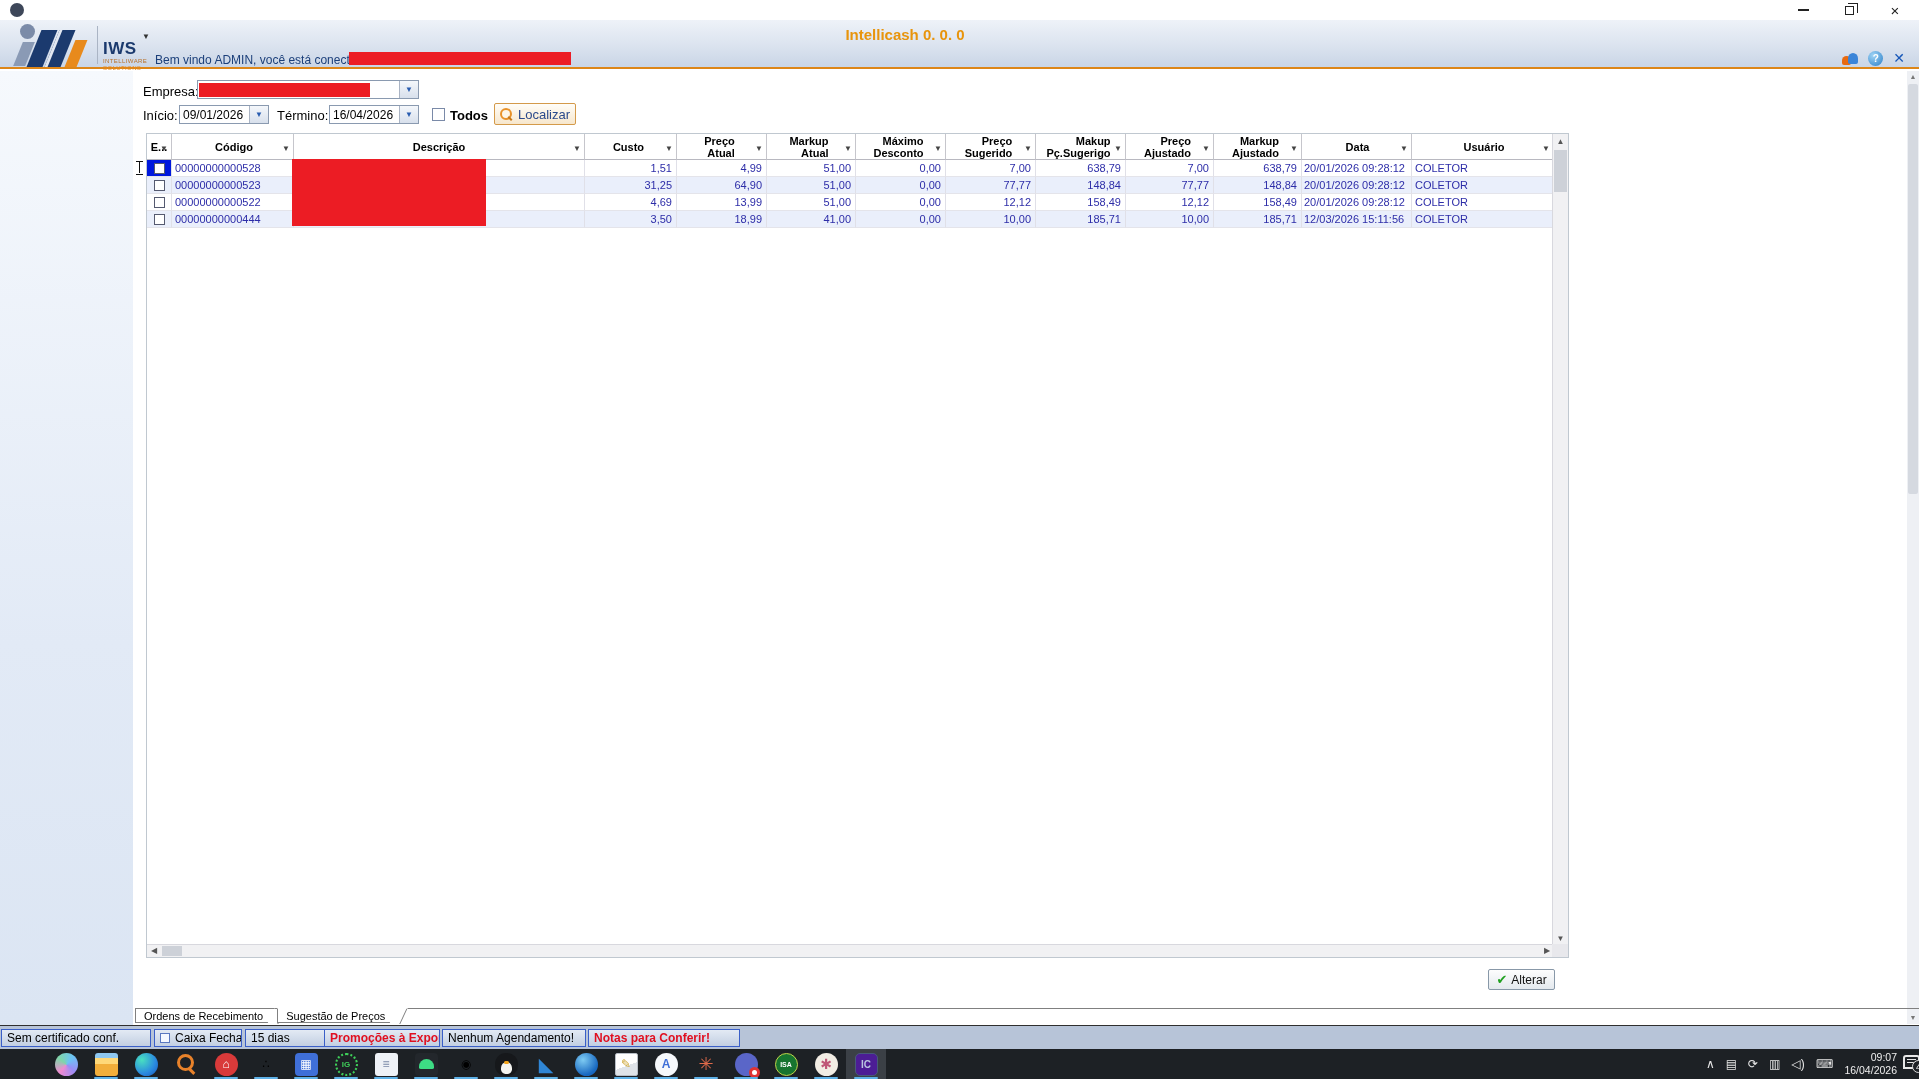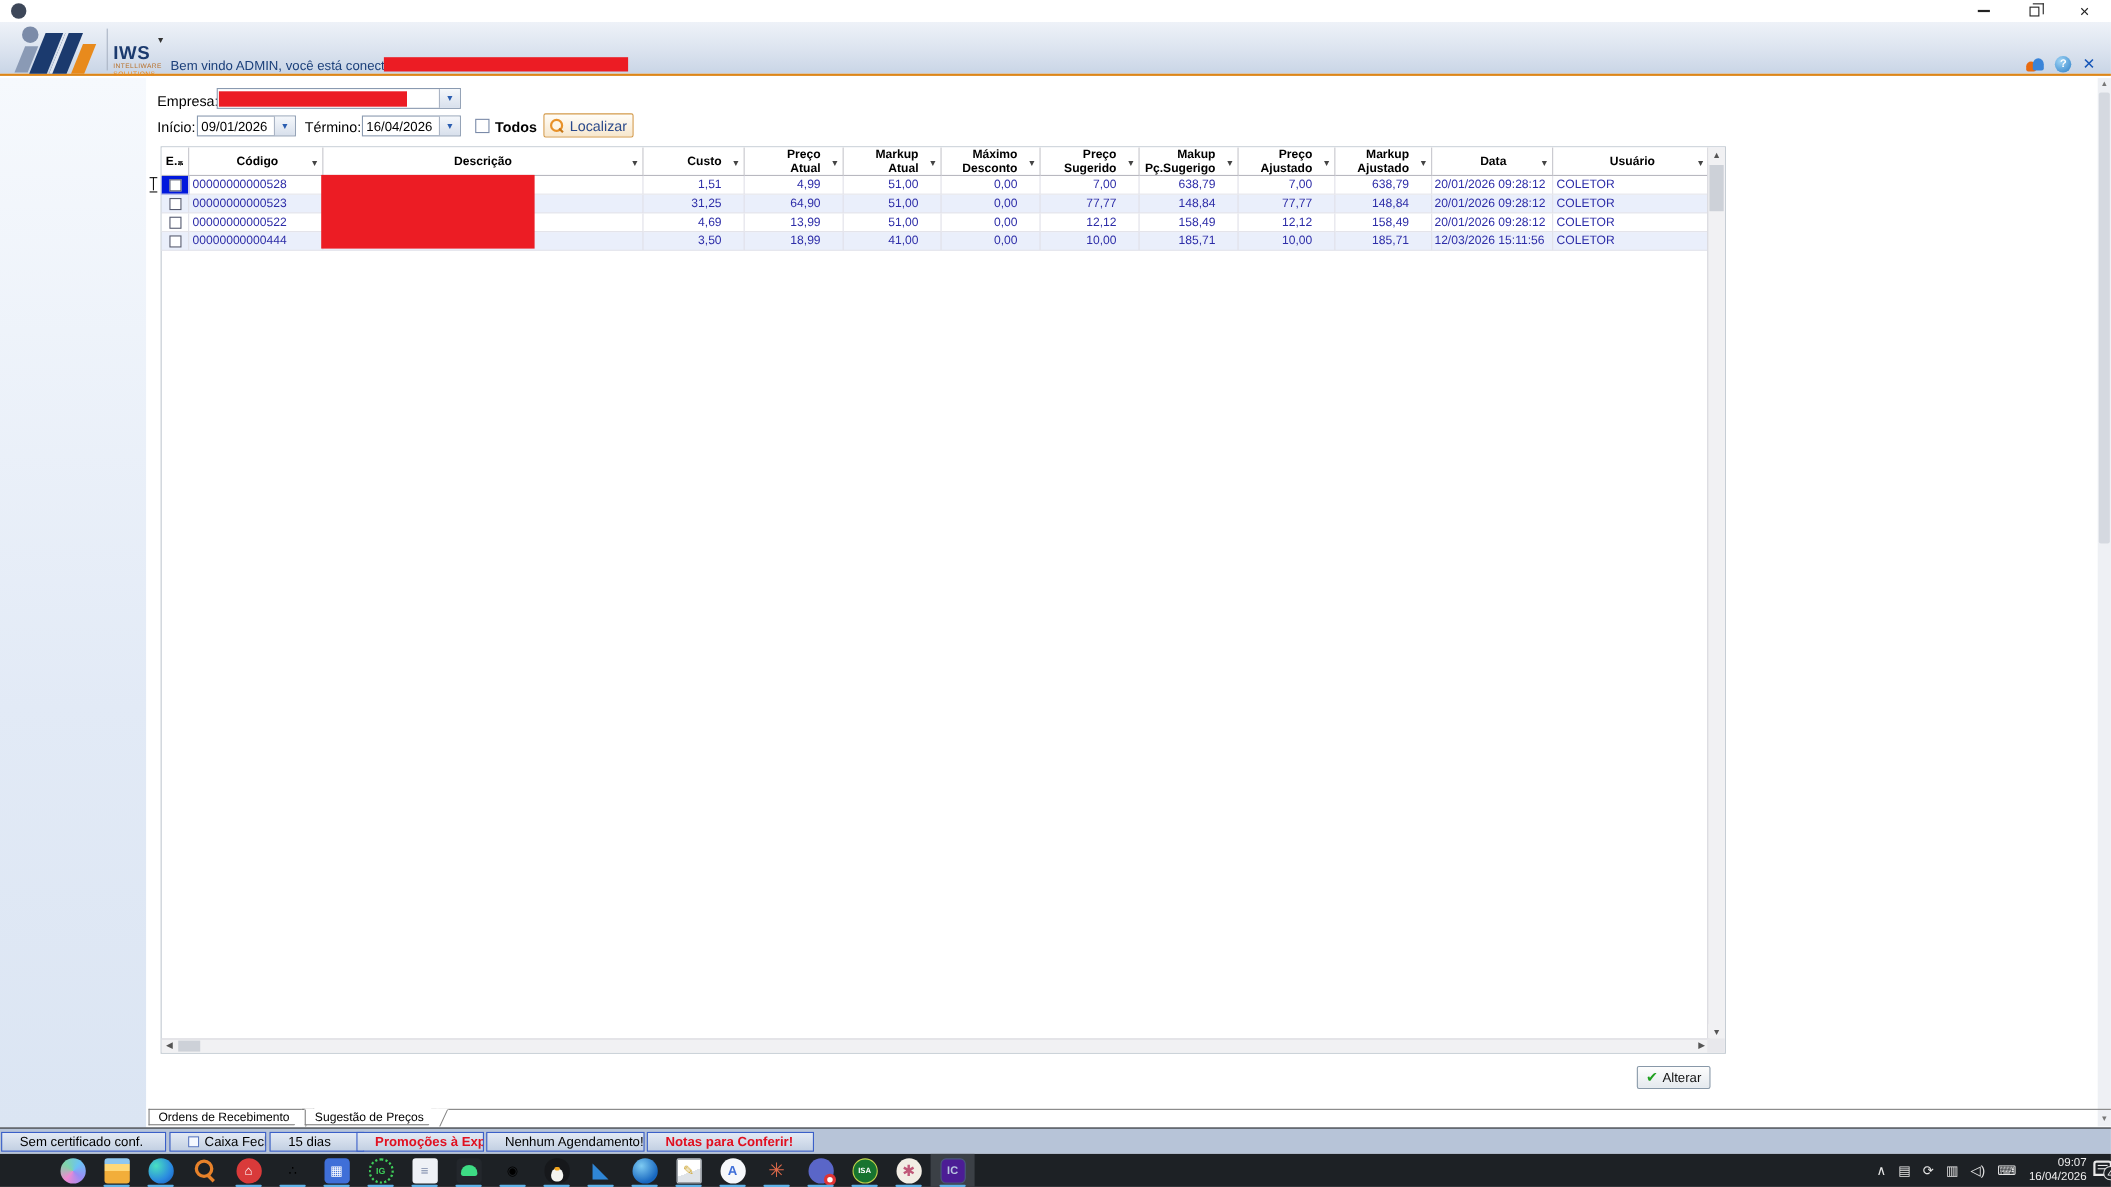--- a/index.html
+++ b/index.html
@@ -69,21 +69,21 @@
   .grid { position:absolute; left:146px; top:133px; width:1423px; height:825px; border:1px solid #c0c8d0; background:#fff; }
   .grid-header { position:absolute; left:0; top:0; height:26px; display:flex; background:#fff; }
   .gh-cell { position:relative; height:26px; border-right:1px solid #c6c6cc; border-bottom:1px solid #b8b8c0; display:flex; align-items:center; justify-content:center; text-align:center; font-size:11px; font-weight:bold; color:#000; line-height:12px; }
   .gh-caret { position:absolute; right:3px; top:9px; font-size:8px; color:#444; font-weight:normal; }
   .grid-body { position:absolute; left:0; top:26px; }
   .grid-row { display:flex; height:17px; background:#fff; }
   .grid-row.alt { background:#eaeffb; }
   .gr-cell { height:17px; border-right:1px solid #e0e0e8; border-bottom:1px solid #e4e4ea; font-size:11px; color:#2d2da8; line-height:16px; overflow:hidden; white-space:nowrap; }
   .c0{width:25px}.c1{width:122px;padding-left:3px}.c2{width:291px}
   .c3{width:92px}.c4{width:90px}.c5{width:89px}.c6{width:90px}.c7{width:90px}.c8{width:90px}.c9{width:88px}.c10{width:88px}
-  .c3,.c4,.c5,.c6,.c7,.c8,.c9,.c10 { text-align:right; padding-right:20px;justify-content:flex-end; }
+  .c3,.c4,.c5,.c6,.c7,.c8,.c9,.c10 { text-align:right; padding-right:4px; }
   .c11{width:110px;padding-left:2px}.c12{width:142px;padding-left:3px}
   .selcell { display:flex; align-items:center; justify-content:center; }
   .selcell.selected { background:#0018dd; }
   .row-cb { width:11px; height:11px; background:#fff; border:1px solid #555a70; }
   .gv-scroll { position:absolute; right:0; top:0; width:16px; height:812px; background:#f1f1f3; border-left:1px solid #d8d8de; }
   .gv-scroll .arr, .gh-scroll .arr { color:#555; font-size:8px; text-align:center; }
   .gv-up { position:absolute; top:0; left:0; width:15px; height:15px; line-height:15px; background:#f1f1f3; }
   .gv-dn { position:absolute; bottom:0; left:0; width:15px; height:15px; line-height:15px; background:#f1f1f3; }
   .gv-thumb { position:absolute; left:1px; top:16px; width:13px; height:42px; background:#cdd1d8; }
   .gh-scroll { position:absolute; left:0; bottom:0; width:1407px; height:13px; background:#f1f1f3; border-top:1px solid #d8d8de; }
@@ -112,21 +112,21 @@
      border:1px solid #808080; border-right:none; }
   .tab:after { content:""; position:absolute; right:-5px; top:-1px; width:10px; height:15px; background:#fff;
      border-right:1px solid #808080; border-top:1px solid #808080; transform:skewX(-25deg); }
   .tab.active { border-top:1px solid #fff; z-index:2; }
   .tab.active:after { border-top:1px solid #fff; }
   .tabs-line { position:absolute; left:392px; top:1008px; width:1527px; height:1px; background:#808080; }
 
   
   .statusbar { position:absolute; left:0; top:1025px; width:1919px; height:24px; background:#b7c4d8; border-top:1px solid #2f2f2f; }
   .sb-panel { position:absolute; top:3px; height:18px; border:1px solid #3a5fc8; background:linear-gradient(180deg,#e3eaf4,#c2cfe2);
-     font-size:12px; color:#000; line-height:16px; padding-left:16px; white-space:nowrap; overflow:hidden; }
+     font-size:12px; color:#000; line-height:16px; padding-left:5px; white-space:nowrap; overflow:hidden; }
   .sb-panel.alert { color:#e01020; font-weight:bold; }
   .sb-cb { display:inline-block; width:10px; height:10px; background:#f4f8ff; border:1px solid #5a78c0; margin-right:5px; vertical-align:-1px; }
   .sb-p0{left:1px;width:150px}.sb-p1{left:154px;width:88px}.sb-p2{left:245px;width:86px}
   .sb-p3{left:324px;width:116px}.sb-p4{left:442px;width:144px}.sb-p5{left:588px;width:152px}
 
   
   .taskbar { position:absolute; left:0; top:1049px; width:1919px; height:30px; background:#1d2125; }
   .tb-icons { position:absolute; left:6px; top:0; height:30px; display:flex; align-items:center; }
   .tb-slot { position:relative; width:40px; height:30px; display:flex; align-items:center; justify-content:center; }
   .tb-slot.active { background:#3b4046; }
@@ -192,20 +192,21 @@
         <div class="lm-bar lm4"></div>
     </div>
     <div class="logo-sep"></div>
     <div class="logo-text">
       <div class="lt-iws">IWS</div>
       <div class="lt-l1">INTELLIWARE</div>
       <div class="lt-l2">SOLUTIONS</div>
     </div>
     <div class="logo-caret">▼</div>
     <div class="welcome"><span>Bem vindo </span><b>ADMIN</b><span>, você está conectado em</span></div>
+    <div class="app-title">Intellicash 0. 0.  0</div>
     <div class="hdr-icons">
       <div class="hi-users"></div>
       <div class="hi-help">?</div>
       <div class="hi-x">✕</div>
     </div>
   </div>
 
   <div class="side-strip"></div>
   <div class="main-surface"></div>
   <div class="form-vscroll">

